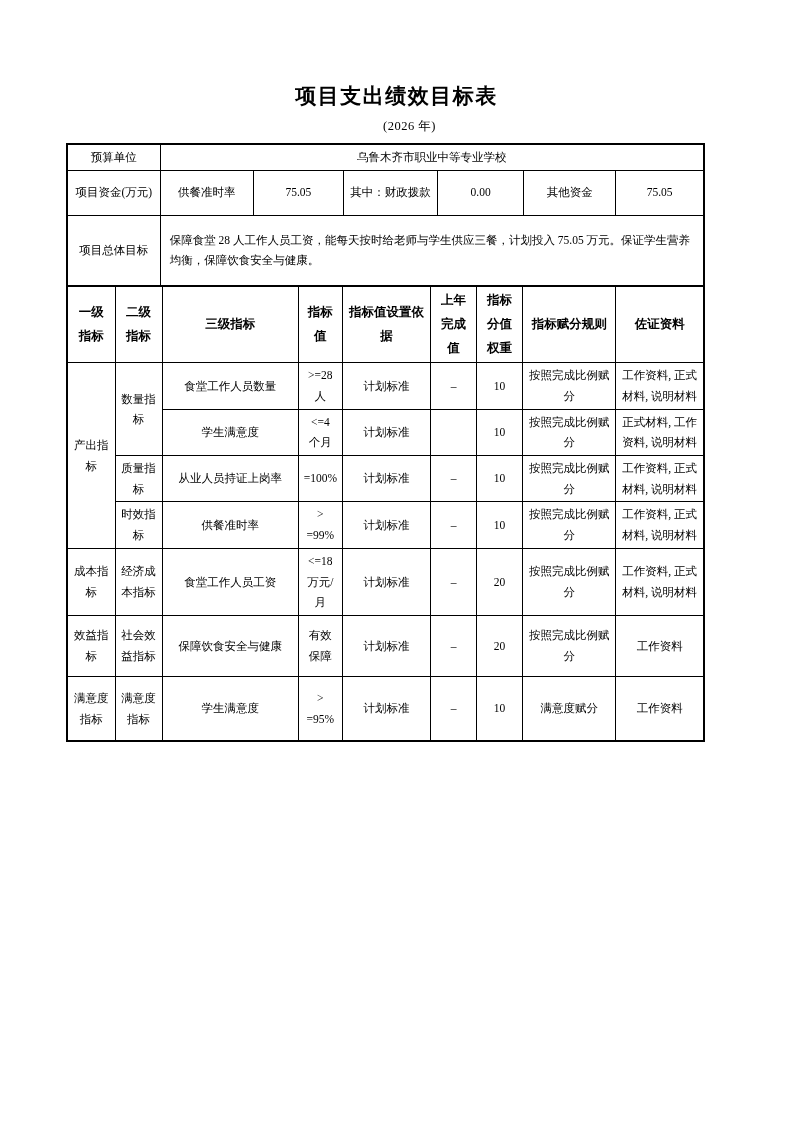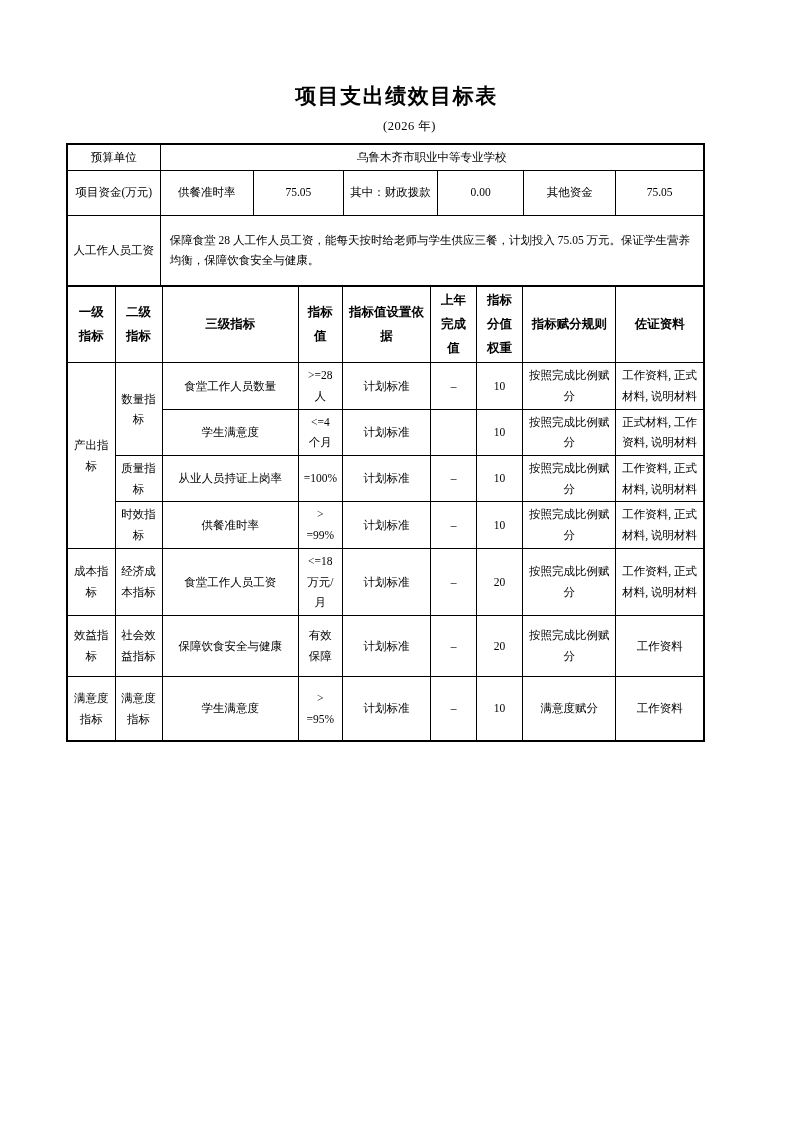--- a/index.html
+++ b/index.html
@@ -97,21 +97,21 @@
     <tr style="height:45px">
       <td class="b">项目资金(万元)</td>
       <td>供餐准时率</td>
       <td class="num">75.05</td>
       <td class="pad8">其中：财政拨款</td>
       <td class="num">0.00</td>
       <td>其他资金</td>
       <td class="num">75.05</td>
     </tr>
     <tr style="height:63px">
-      <td class="b">人工作人员工资</td>
+      <td class="b">项目总体目标</td>
       <td colspan="6" class="goal-text">保障食堂 28 人工作人员工资，能每天按时给老师与学生供应三餐，计划投入 75.05 万元。保证学生营养均衡，保障饮食安全与健康。</td>
     </tr>
   </tbody>
     </table>
 
   <table class="tbl ind">
     <colgroup>
       <col style="width:48px">
         <col style="width:47px">
         <col style="width:136px">

